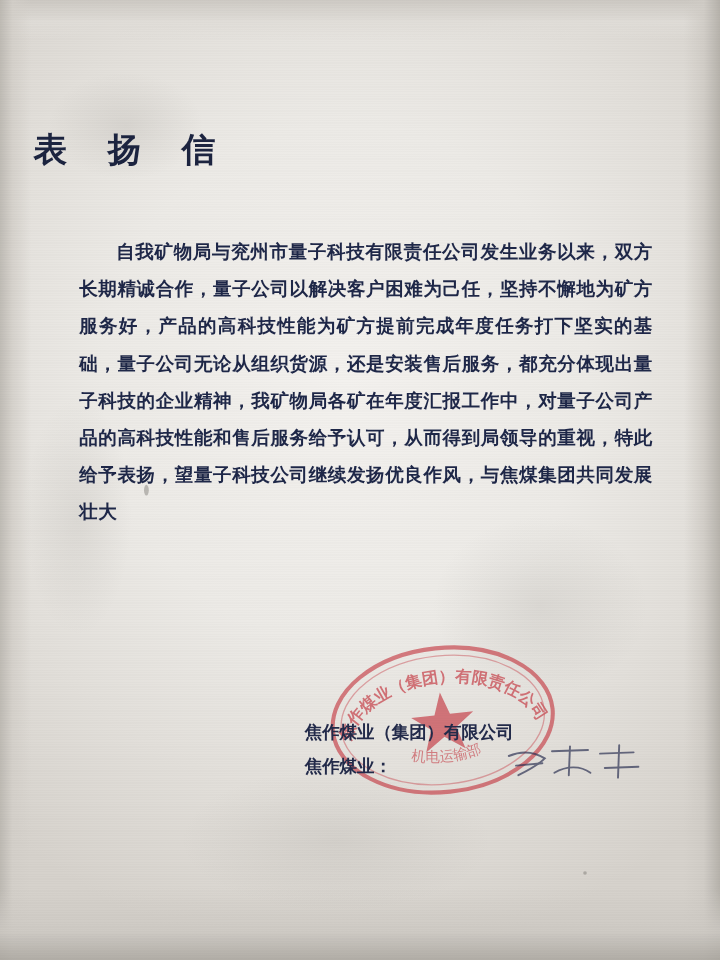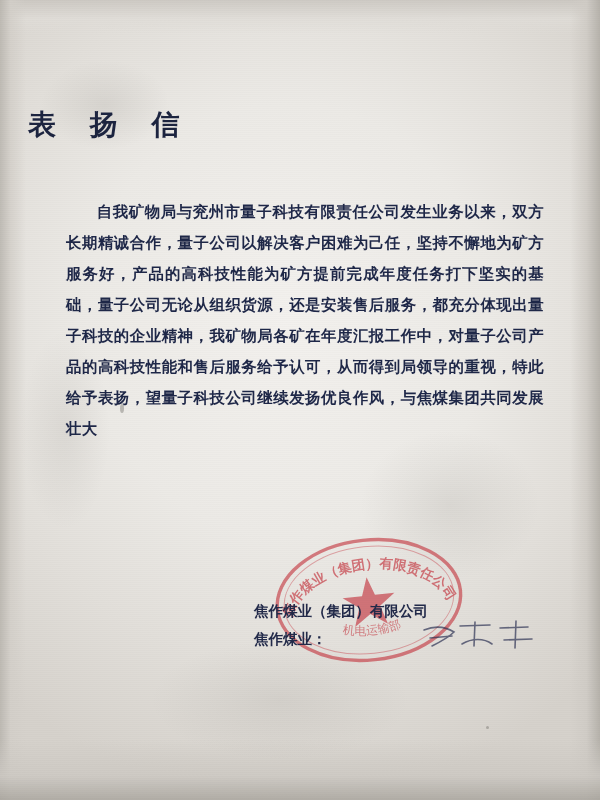--- a/index.html
+++ b/index.html
@@ -74,21 +74,21 @@
     color: #1c2440;
     text-indent: 12px;
     margin-left: 16px;
   }
 
   .body-text {
     position: absolute;
     top: 196px;
     left: 66px;
     width: 478px;
-    font-family: Liberation Serif, serif;
+    font-family: Liberation Mono, monospace;
     font-size: 15.4px;
     line-height: 31px;
     color: #1e2748;
     text-align: justify;
     text-justify: inter-ideograph;
     font-weight: bold;
     letter-spacing: .4px;
   }
   .body-text p { margin: 0; text-indent: 2em; }
 

